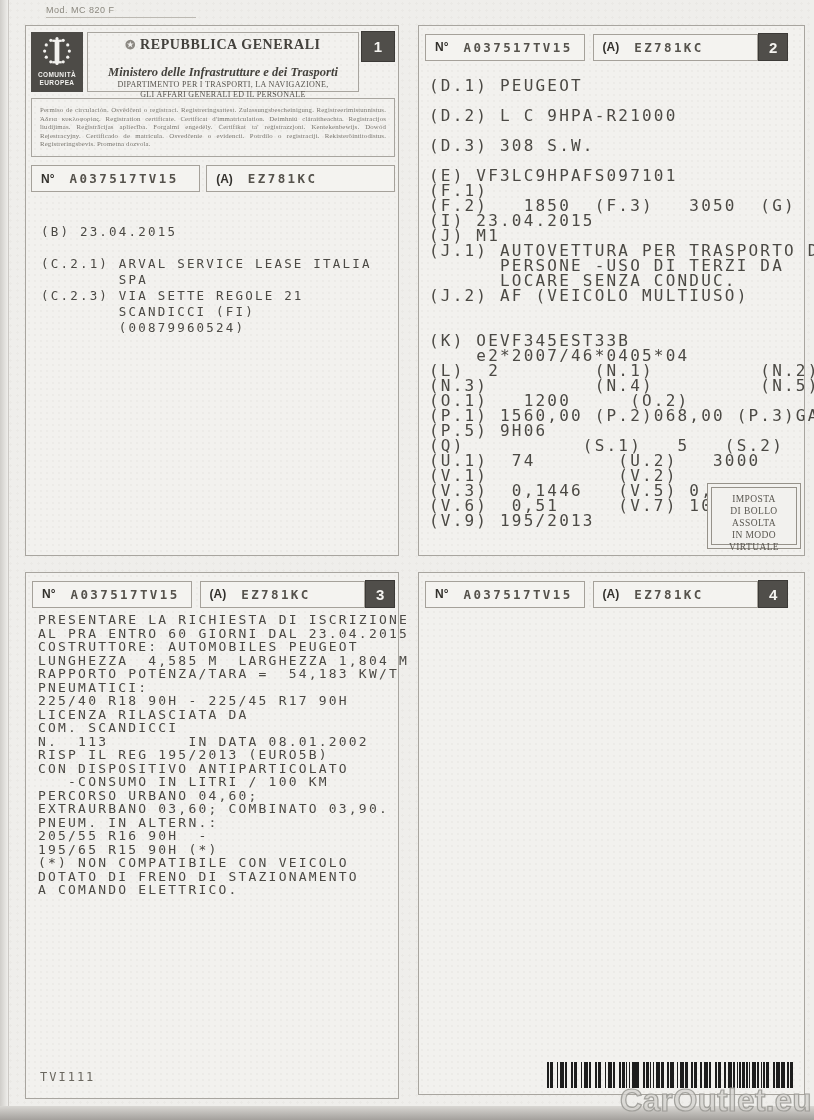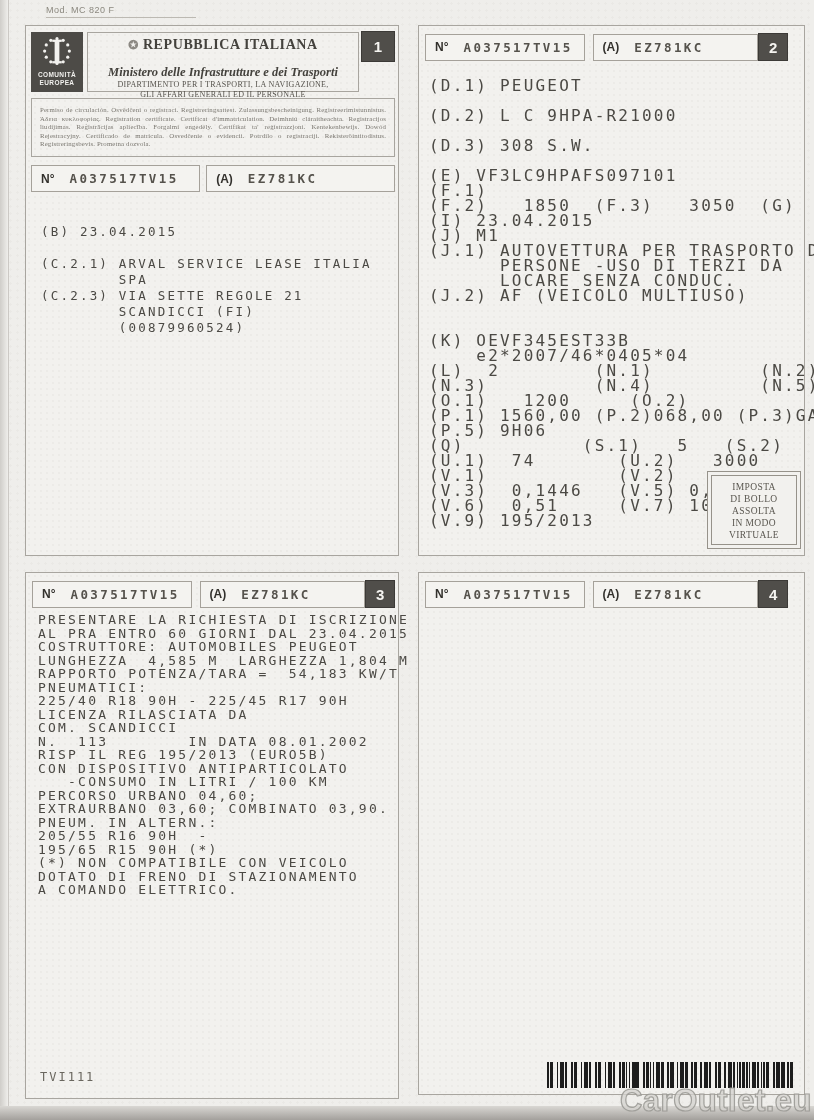--- a/index.html
+++ b/index.html
@@ -105,21 +105,21 @@
 
   pre.mono {
     font-family:"DejaVu Sans Mono", monospace;
     color:#4b4944; white-space:pre; position:absolute;
   }
   .body1 { left:15px; top:198px; font-size:12.5px; line-height:16px; letter-spacing:2.2px; }
   .body2 { left:10px; top:52px;  font-size:16px; line-height:15px; letter-spacing:2.2px; }
   .body3 { left:12px; top:40px;  font-size:13px; line-height:13.5px; letter-spacing:2.2px; }
 
   .stamp-box {
-    position:absolute; right:7px; bottom:10px; width:86px; height:70px;
+    position:absolute; right:7px; bottom:10px; width:86px; height:58px;
     border:1px solid #96928a;
     box-shadow:0 0 0 3px #f2f1ee, 0 0 0 4px #96928a;
     background:#f2f1ee;
     font-family:"Liberation Serif", serif; font-size:9.5px; line-height:12px;
     color:#5a5750; text-align:center; letter-spacing:.4px; padding-top:5px;
     white-space:pre;
   }
   .footer-code {
     position:absolute; left:14px; top:497px;
     font-family:"DejaVu Sans Mono", monospace; font-size:12px;
@@ -163,21 +163,21 @@
           <circle cx="15.5" cy="7.7" r="1.7"></circle>
             <circle cx="22" cy="6" r="1.7"></circle>
           <circle cx="28.5" cy="7.7" r="1.7"></circle>
             <circle cx="33.3" cy="12.5" r="1.7"></circle>
         </g>
       </svg>
       <div class="eu-t">COMUNITÀ</div>
       <div class="eu-t">EUROPEA</div>
     </div>
     <div class="head-box">
-      <div class="rep-line"><span class="emblem">✪</span><span>REPUBBLICA ITALIANA</span></div>
+      <div class="rep-line"><span class="emblem">✪</span><span>REPUBBLICA GENERALI</span></div>
       <div class="ministry">Ministero delle Infrastrutture e dei Trasporti</div>
       <div class="dept">DIPARTIMENTO PER I TRASPORTI, LA NAVIGAZIONE,</div>
       <div class="dept">GLI AFFARI GENERALI ED IL PERSONALE</div>
     </div>
     <div class="badge badge-p1">1</div>
     <div class="carta-box">
       <p class="fine">Permiso de circulación. Osvědčení o registraci. Registreringsattest. Zulassungsbescheinigung. Registreerimistunnistus. Άδεια κυκλοφορίας. Registration certificate. Certificat d'immatriculation. Deimhniú cláraitheachta. Registracijos liudijimas. Reģistrācijas apliecība. Forgalmi engedély. Ċertifikat ta' reġistrazzjoni. Kentekenbewijs. Dowód Rejestracyjny. Certificado de matrícula. Osvedčenie o evidencii. Potrdilo o registraciji. Rekisteröintitodistus. Registreringsbevis. Prometna dozvola.</p>
     </div>
     <div class="reg-row reg-p1">
       <div class="reg-box n-box">

